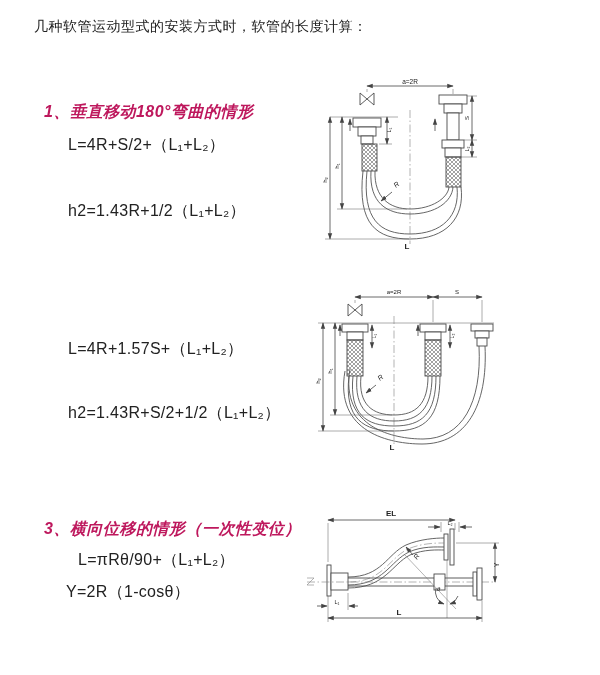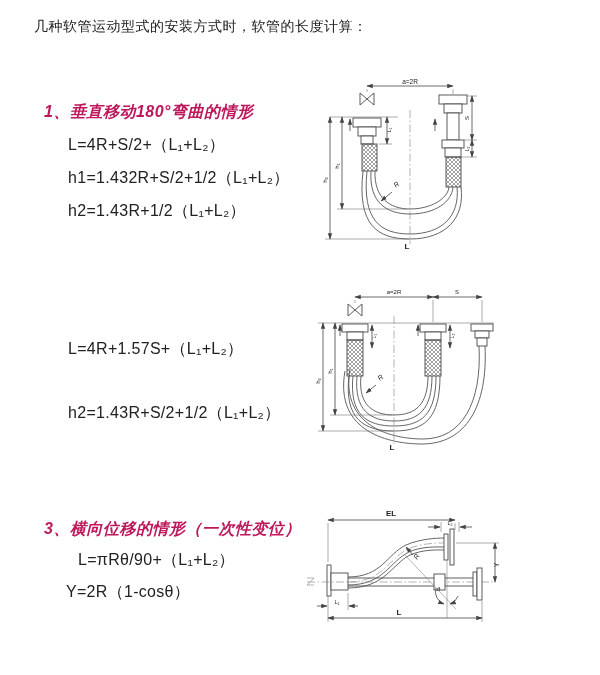--- a/index.html
+++ b/index.html
@@ -33,21 +33,20 @@
       <pattern id="hatch" width="4" height="4" patternUnits="userSpaceOnUse">
         <path d="M0,0 L4,4 M4,0 L0,4" stroke="#7a7a7a" stroke-width="0.7"></path>
       </pattern>
     </defs>
   </svg>
 
   <div class="abs title" style="left:34px;top:18px;">几种软管运动型式的安装方式时，软管的长度计算：</div>
 
   <div class="abs heading" style="left:44px;top:102px;">1、垂直移动180°弯曲的情形</div>
   <div class="abs formula" style="left:68px;top:135px;">L=4R+S/2+（L₁+L₂）</div>
-  <div class="abs formula" style="left:68px;top:168px;">h1=1.432R+S/2+1/2（L₁+L₂）</div>
   <div class="abs formula" style="left:68px;top:201px;">h2=1.43R+1/2（L₁+L₂）</div>
 
   <div class="abs formula" style="left:68px;top:339px;text-align:center;">L=4R+1.57S+（L₁+L₂）</div>
   <div class="abs formula" style="left:68px;top:403px;">h2=1.43R+S/2+1/2（L₁+L₂）</div>
 
   <div class="abs heading" style="left:44px;top:519px;">3、横向位移的情形（一次性变位）</div>
   <div class="abs formula" style="left:68px;top:550px;margin-left:10px;">L=πRθ/90+（L₁+L₂）</div>
   <div class="abs formula" style="left:66px;top:582px;">Y=2R（1-cosθ）</div>
 
   <svg style="left:310px;top:68px;" width="290" height="200" viewBox="0 0 290 200">

